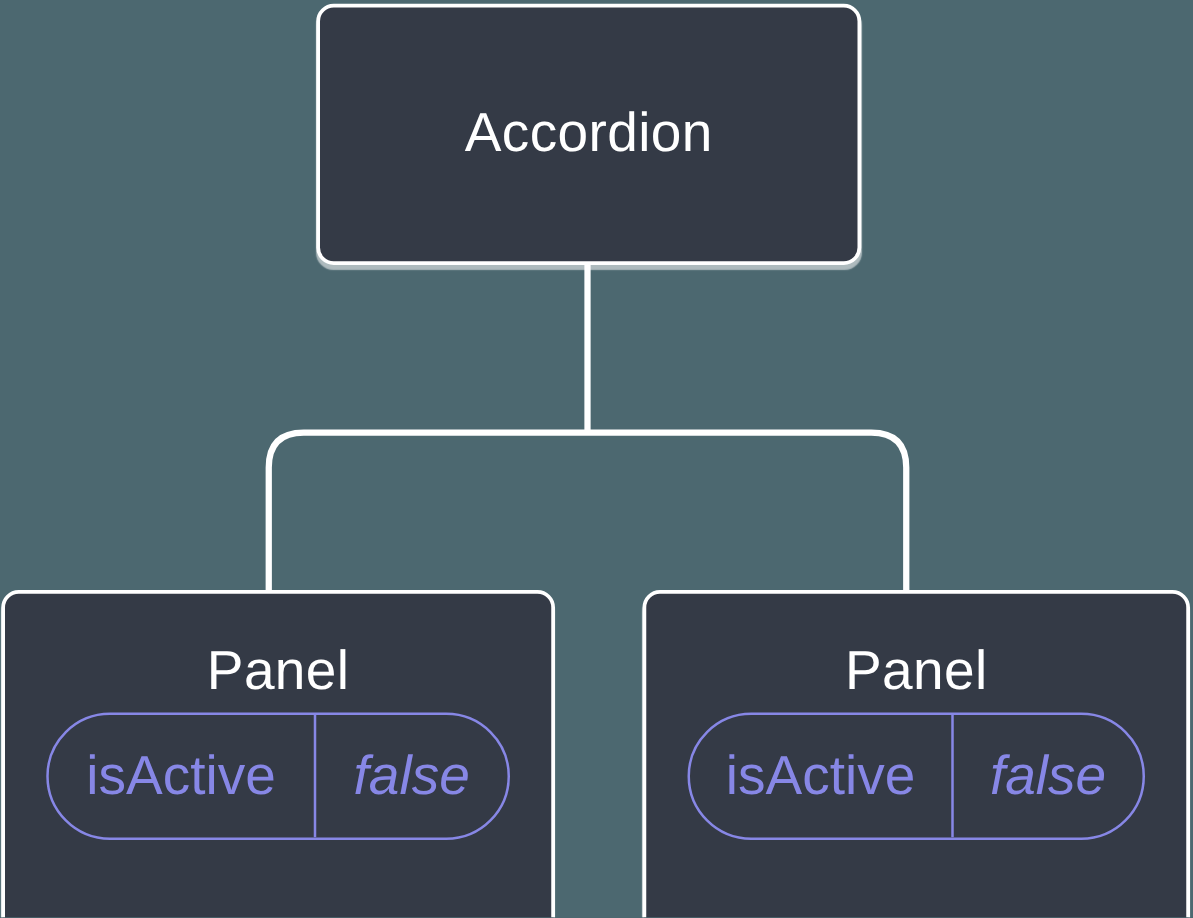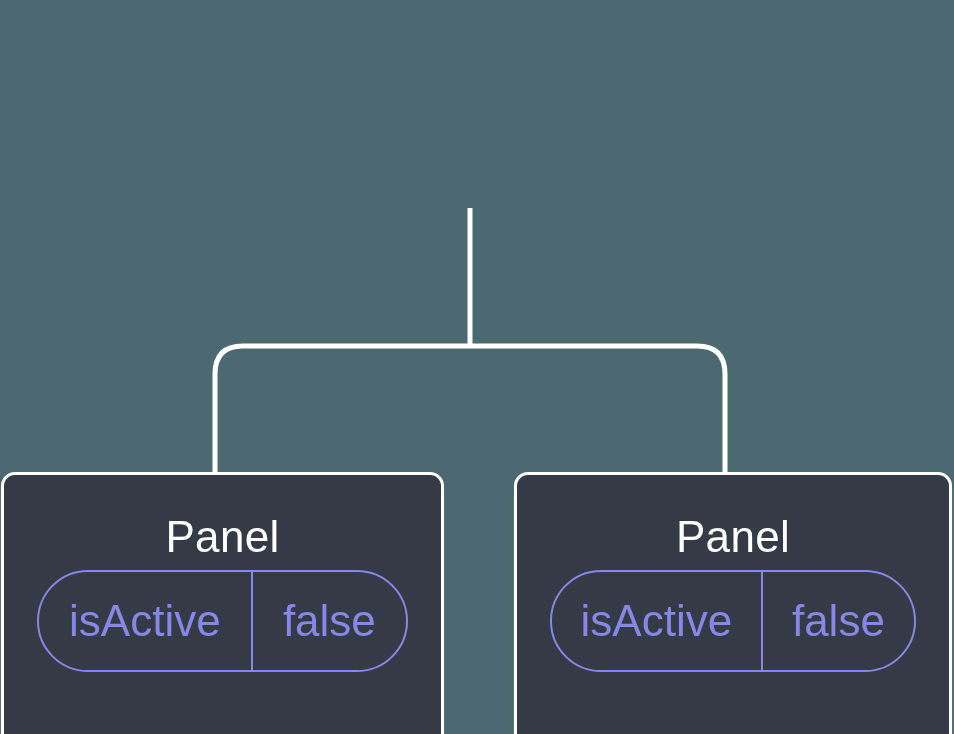--- a/index.html
+++ b/index.html
@@ -77,32 +77,35 @@
   .pill-cell {
     display: flex;
     align-items: center;
     justify-content: center;
     color: var(--accent, #8787e6);
     font-size: 44px;
     font-weight: 400;
     line-height: 1;
   }
   .pill-cell.name  { flex: 58 1 0px; }
-  .pill-cell.value { flex: 42 1 0px; border-left: 2px solid var(--accent, #8787e6); }
+  .pill-cell.value { flex: 42 1 0px; border-left: 2px solid var(--accent, #8787e6); font-style: italic; }
 </style>
 </head>
 <body>
 
 <div class="stage">
 
   <svg class="connectors" viewBox="0 0 954 734" xmlns="http://www.w3.org/2000/svg">
     <path d="M470 208 L470 346"></path>
     <path d="M215 476 L215 374 Q215 346 243 346 L697 346 Q725 346 725 374 L725 476"></path>
   </svg>
 
+  <div class="node node-root">
+    <span class="node-label">Accordion</span>
+  </div>
 
   <div class="node node-panel left">
     <span class="node-label">Panel</span>
     <div class="state-pill">
       <span class="pill-cell name">isActive</span>
       <span class="pill-cell value">false</span>
     </div>
   </div>
 
   <div class="node node-panel right">

